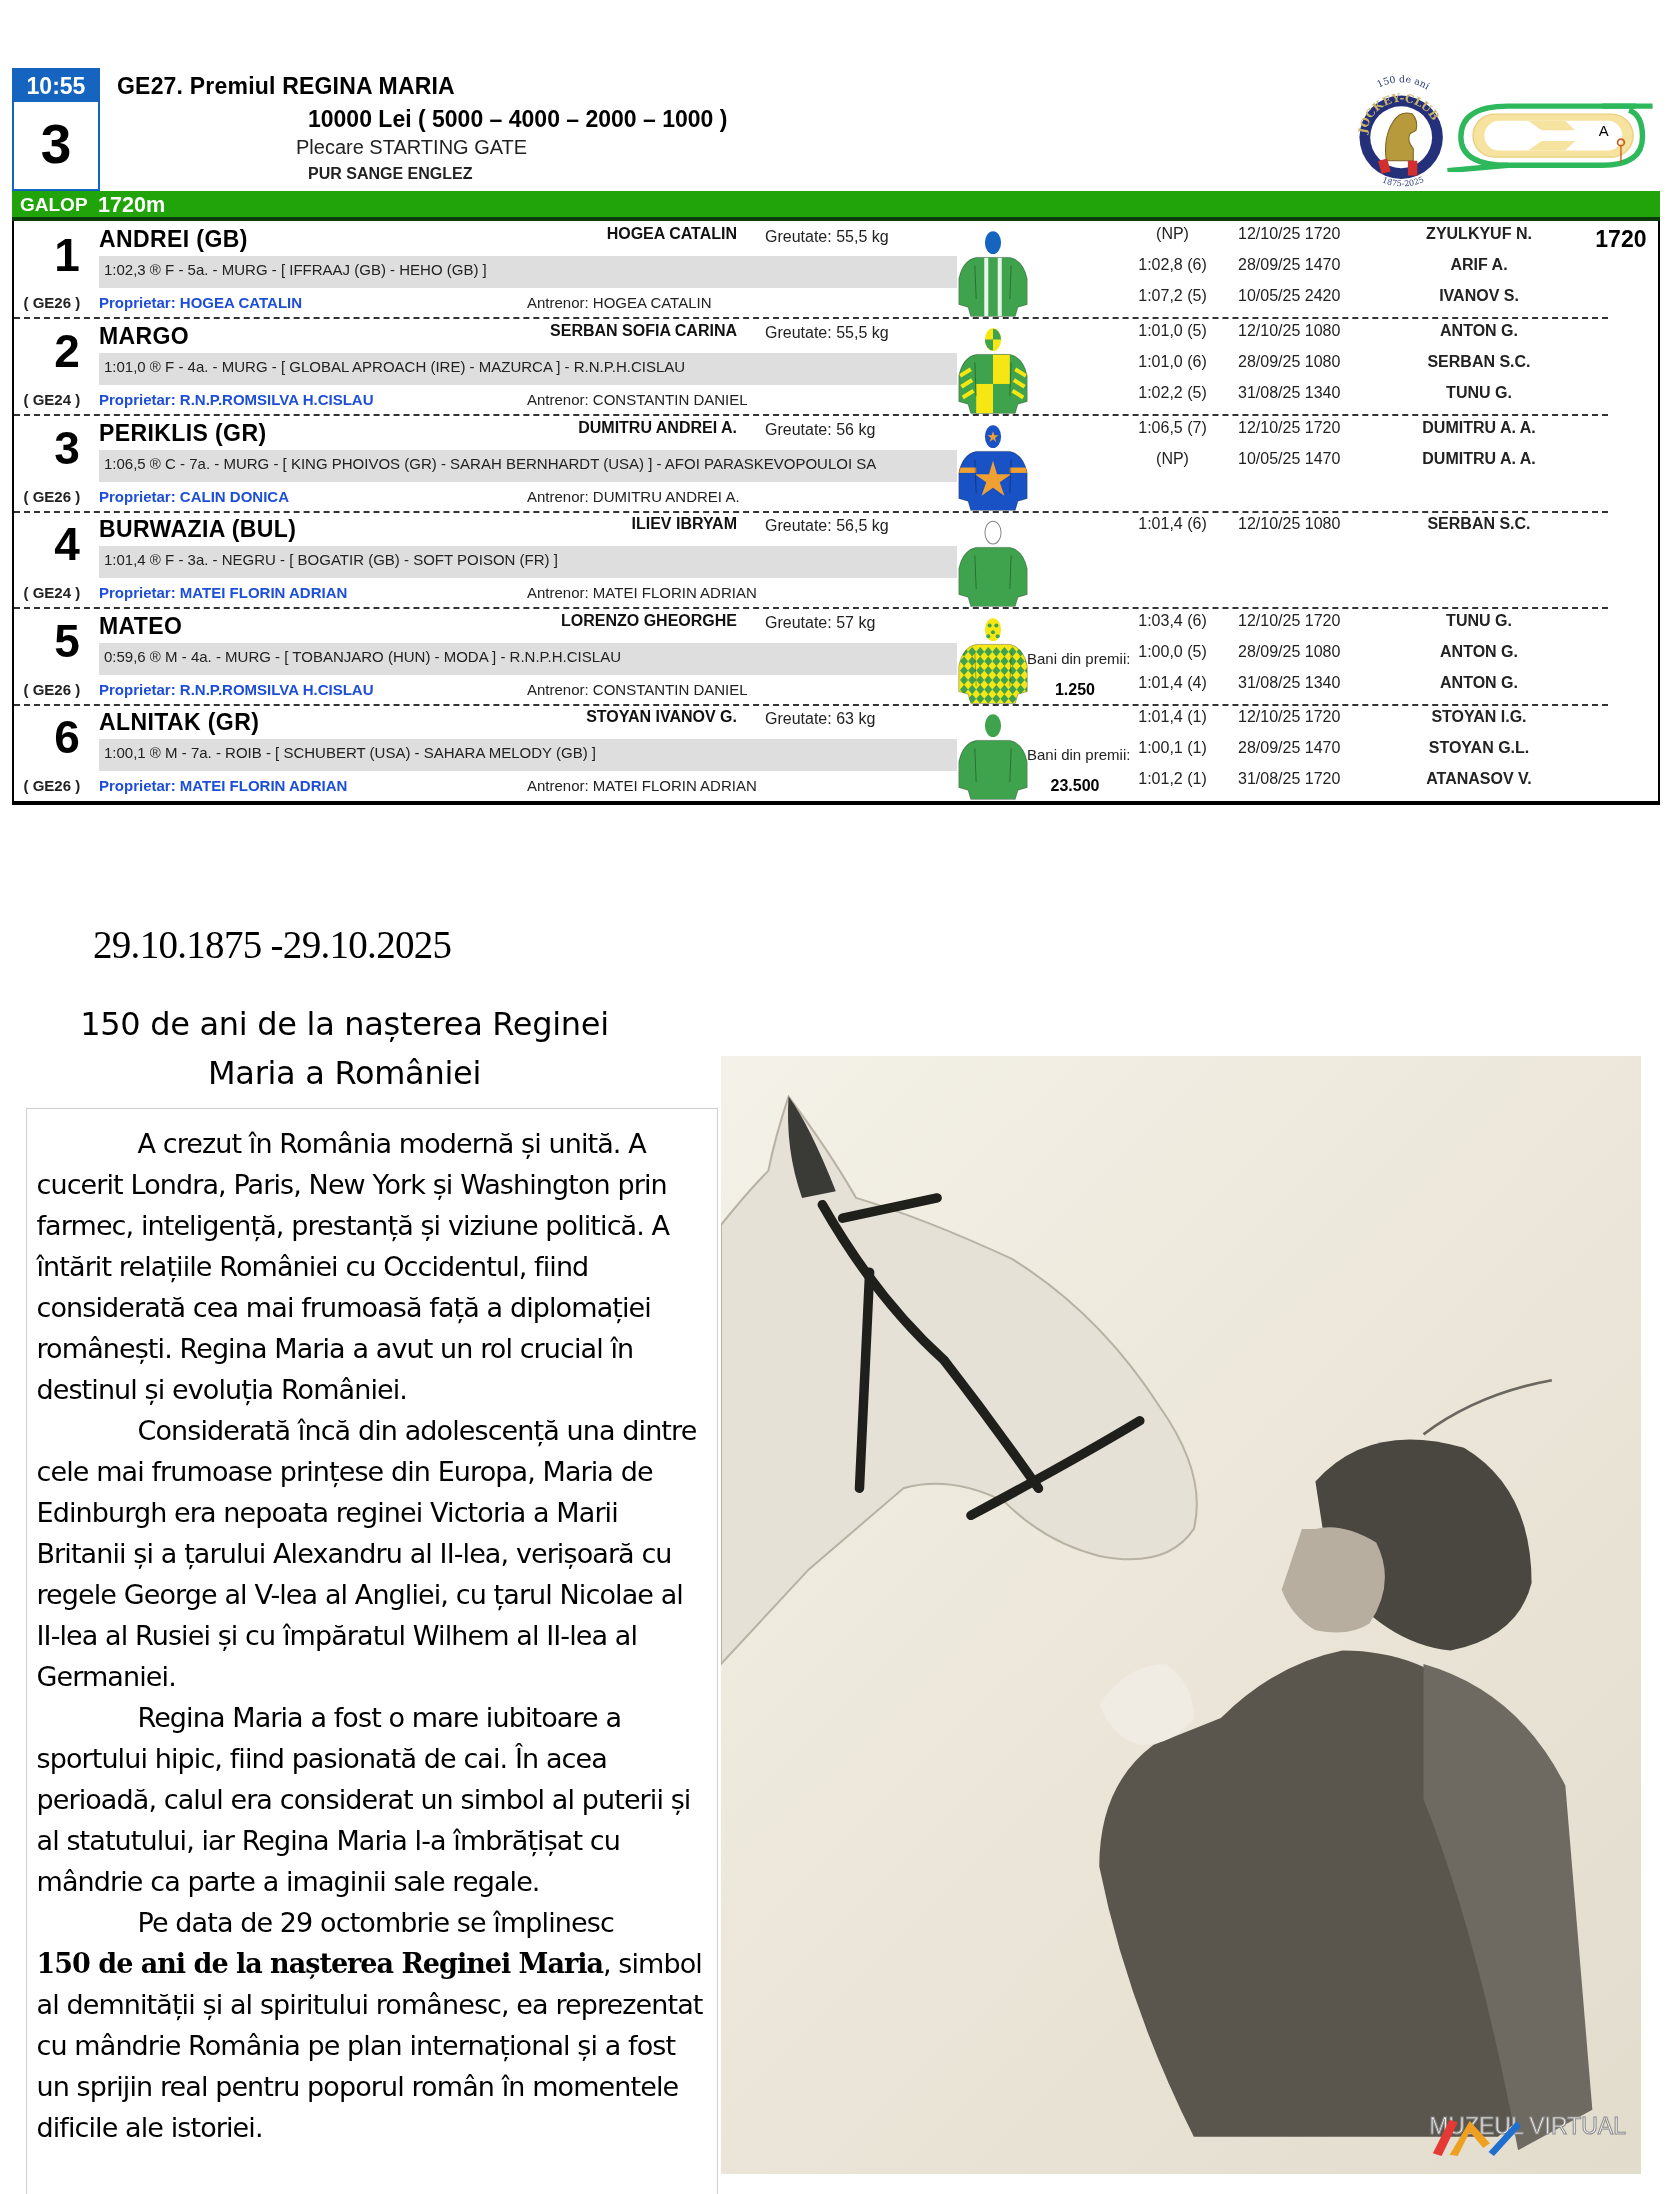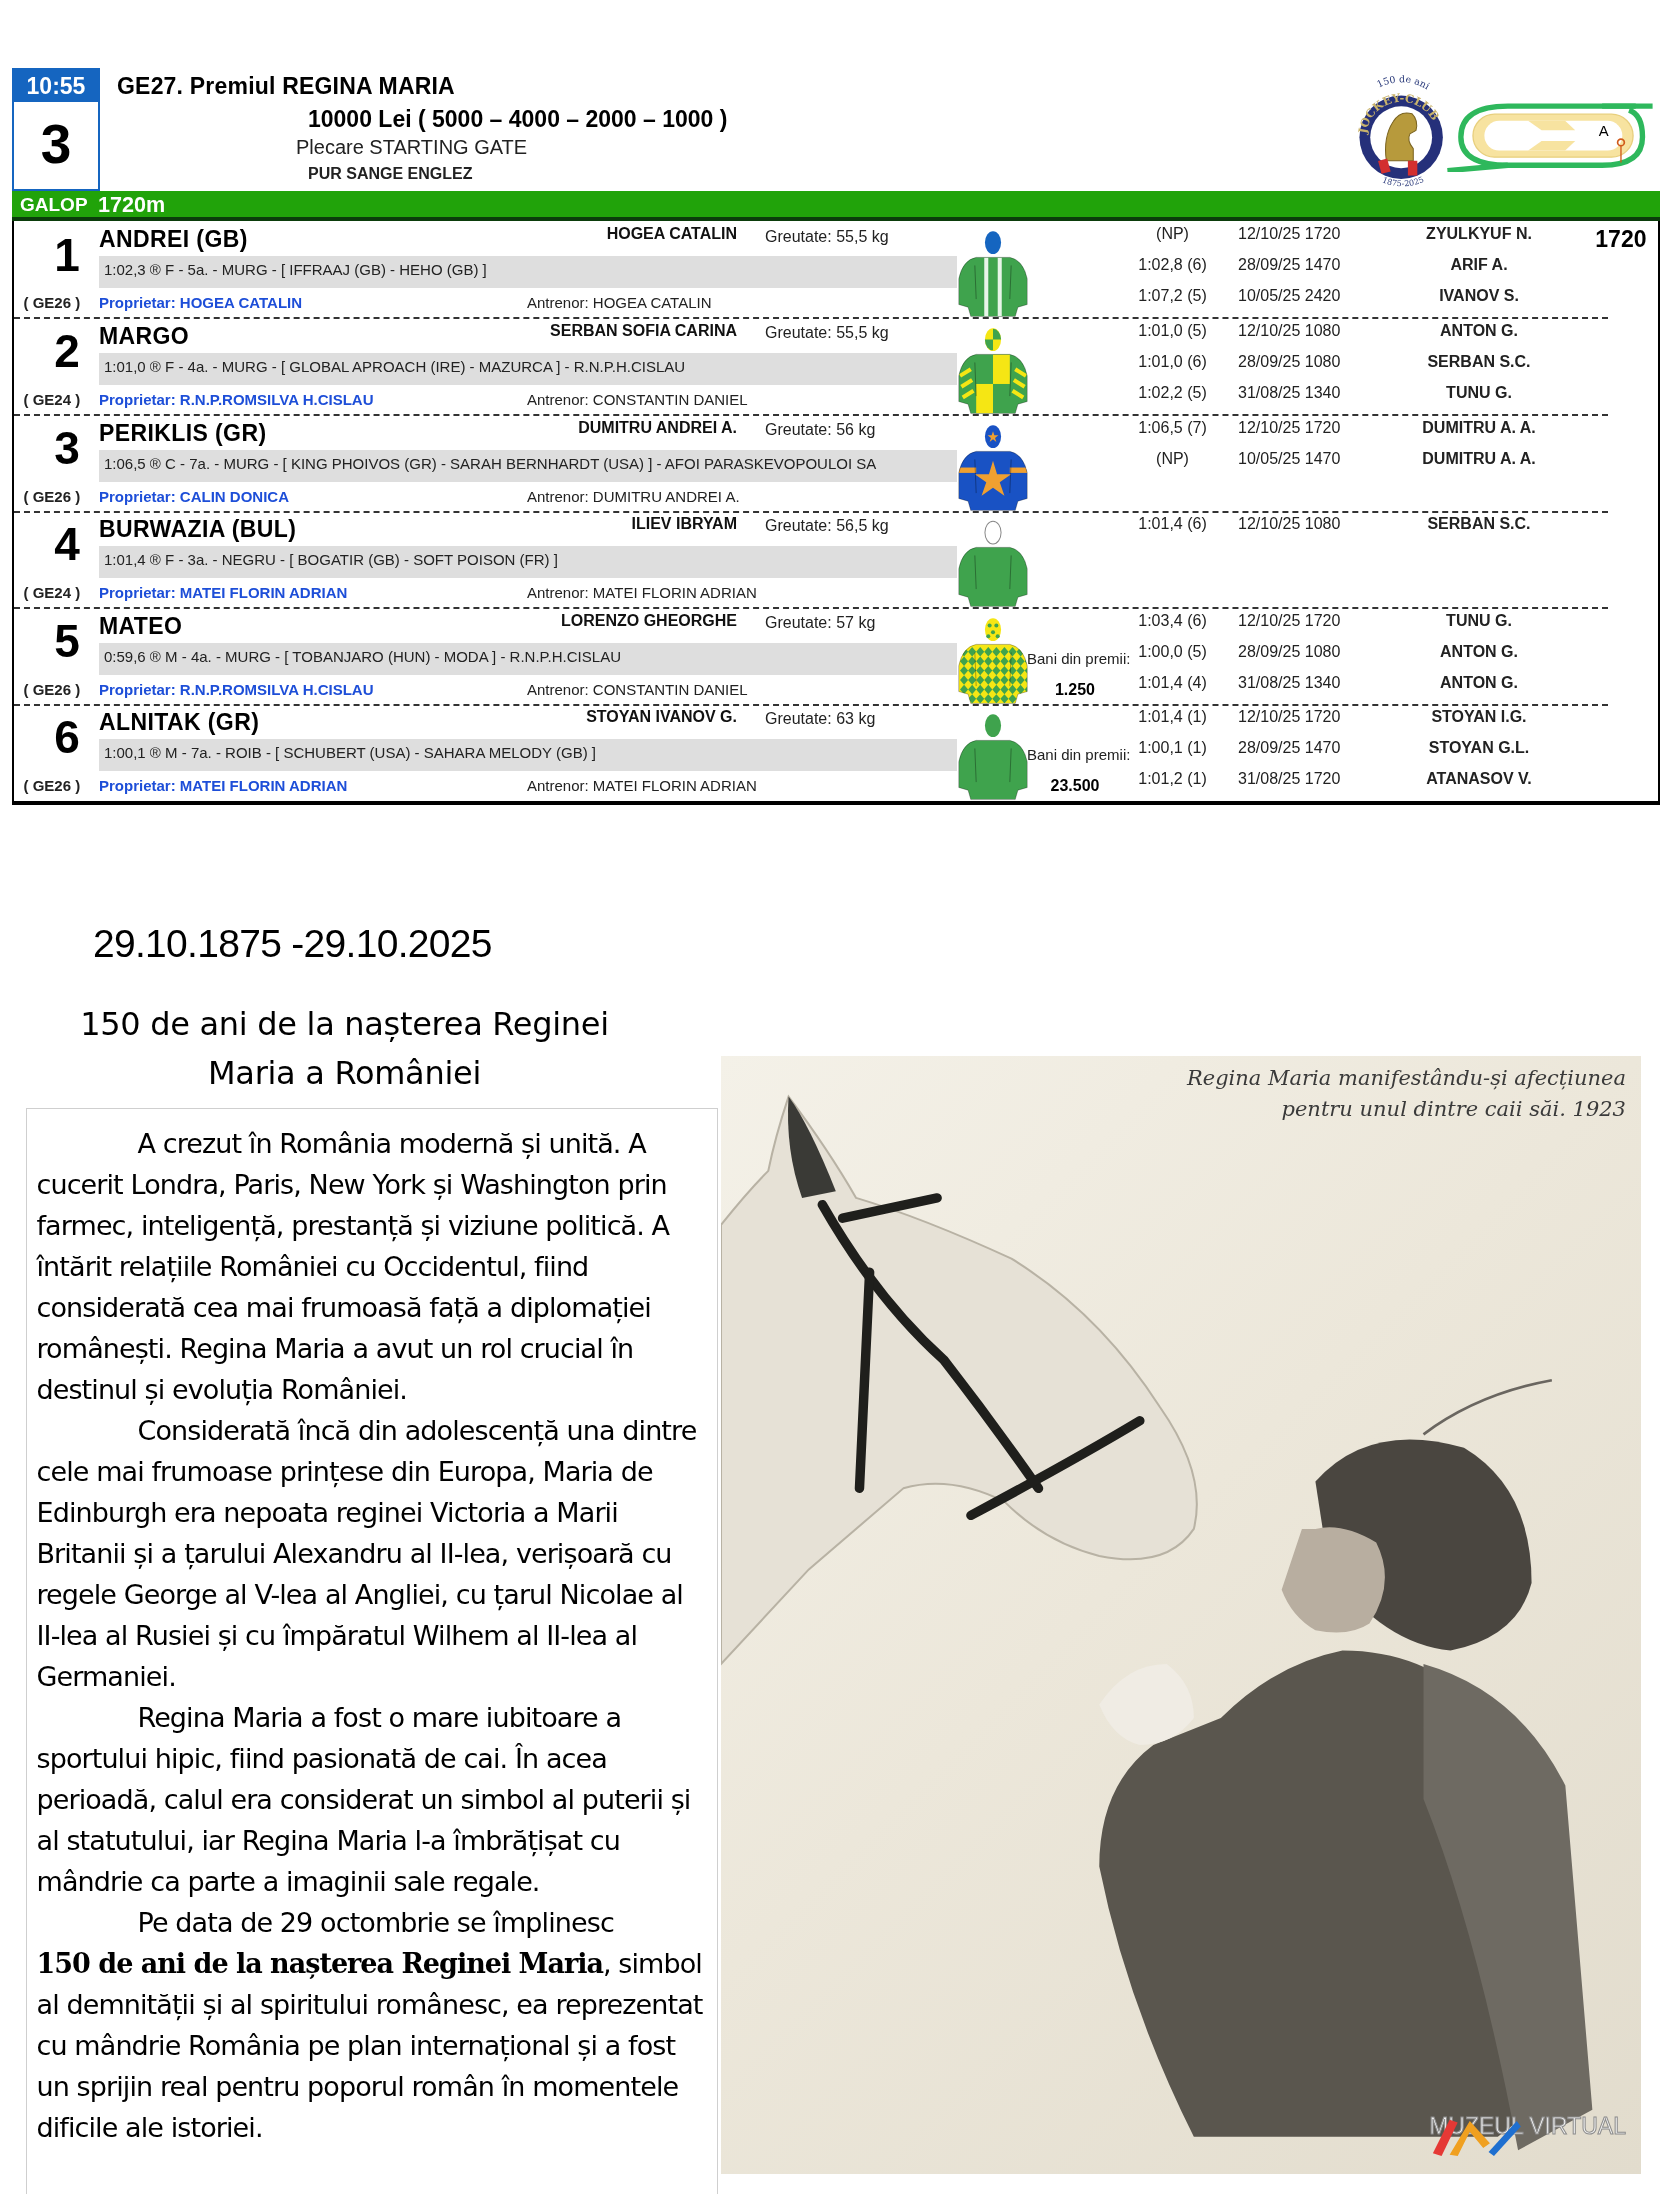--- a/index.html
+++ b/index.html
@@ -38,21 +38,21 @@
   .silks { position: absolute; left: 942px; top: 2.7px; width: 74px; height: 93px; }
   .prize-lbl { position: absolute; left: 1013px; top: 41px; font-size: 15px; color: #222; }
   .prize-val { position: absolute; left: 1013px; top: 72px; width: 96px; text-align: center; font-size: 16px; font-weight: bold; }
   .form { position: absolute; left: 1108px; width: 500px; height: 30px; font-size: 16px; color: #222; }
   .form .ft { position: absolute; left: 0; width: 101px; text-align: center; }
   .form .fd { position: absolute; left: 116px; width: 135px; text-align: left; }
   .form .fj { position: absolute; left: 249px; width: 216px; text-align: center; font-weight: bold; }
   .dist-label { position: absolute; right: 9.5px; top: 4px; font-size: 23px; font-weight: bold; }
 
   
-  .dates { position: absolute; left: 93px; top: 922px; font-family: Liberation Sans, sans-serif; font-size: 39px; letter-spacing: -0.7px; }
+  .dates { position: absolute; left: 93px; top: 922px; font-family: Liberation Serif, serif; font-size: 39px; letter-spacing: -0.7px; }
   .subtitle { position: absolute; left: 34px; top: 1000px; width: 621px; text-align: center; font-family: "DejaVu Sans", sans-serif; font-size: 32px; line-height: 49px; letter-spacing: -0.3px; }
   .textbox { position: absolute; left: 26px; top: 1108px; width: 692px; height: 1226px; border: 1.4px solid #cfcfcf; border-bottom: none; padding: 13.5px 6.8px 0 9.5px; }
   .textbox p { font-family: "DejaVu Sans", sans-serif; font-size: 27px; line-height: 41px; letter-spacing: -0.9px; text-indent: 101px; }
   .textbox p.noindent { text-indent: 0; }
   .textbox .bold { font-family: "DejaVu Serif", serif; font-weight: bold; letter-spacing: -1px; }
 
   .photo { position: absolute; left: 721px; top: 1056px; width: 920px; height: 1118px; background: linear-gradient(135deg, #f4f1e8 0%, #ece7da 45%, #e2dccd 100%); overflow: hidden; }
   .photo svg { position: absolute; left: 0; top: 0; }
   .caption { position: absolute; right: 15px; top: 6.8px; text-align: right; font-family: "DejaVu Serif", serif; font-style: italic; font-size: 21px; line-height: 31px; color: #3a3a3a; }
   .watermark { position: absolute; right: 15px; bottom: 34px; display: flex; align-items: center; gap: 10.8px; }
@@ -441,24 +441,20 @@
       <path d="M 370 680 Q 520 600 620 540"></path>
     </g>
 
     <path d="M 880 630 Q 960 540 1100 580 Q 1200 640 1200 780 Q 1180 860 1080 880 Q 980 870 900 760 Z" fill="#4a4640"></path>
     <path d="M 1040 560 Q 1120 500 1230 480" fill="none" stroke="#6a6660" stroke-width="4"></path>
     <path d="M 860 700 Q 840 760 830 790 Q 845 830 880 850 Q 930 860 960 840 Q 1000 780 970 720 Q 920 690 880 700 Z" fill="#b8aea0"></path>
     <path d="M 740 980 Q 820 900 920 880 Q 1040 880 1120 960 Q 1200 1040 1230 1200 L 1280 1500 L 1150 1600 L 700 1600 Q 600 1400 560 1200 Q 560 1080 640 1020 Z" fill="#5a564e"></path>
     <path d="M 1040 900 Q 1180 940 1250 1080 L 1290 1560 L 1180 1620 Q 1120 1300 1040 1100 Z" fill="#6e6a62"></path>
     <path d="M 560 960 Q 600 900 660 900 Q 700 930 700 980 Q 670 1020 620 1020 Q 580 1010 560 960 Z" fill="#f0ece4"></path>
   </svg>
-  <div class="caption">
-    <div>Regina Maria manifestându-și afecțiunea</div>
-    <div>pentru unul dintre caii săi. 1923</div>
-  </div>
   <div class="watermark">
     <svg width="95" height="47" viewBox="0 0 140 70">
       <path d="M 5 60 L 30 10 L 42 14 L 18 64 Z" fill="#e53935"></path>
       <path d="M 30 62 L 60 12 L 90 45 L 80 52 L 60 28 L 42 64 Z" fill="#f0a020"></path>
       <path d="M 88 58 L 130 12 L 136 20 L 96 64 Z" fill="#1e6fd0"></path>
     </svg>
     <span class="wm-text">MUZEUL VIRTUAL</span>
   </div>
 </div>
 

